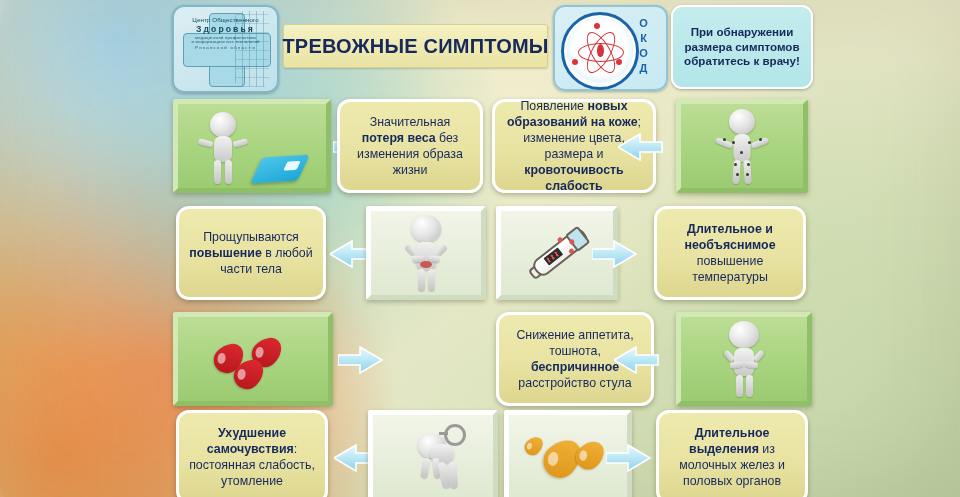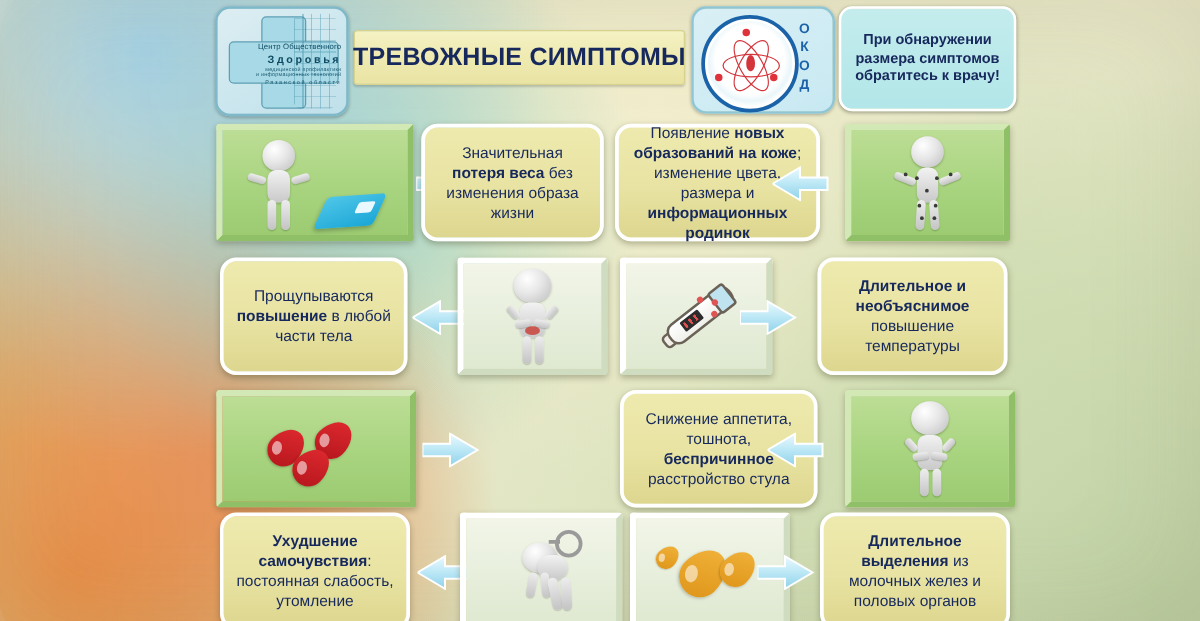--- a/index.html
+++ b/index.html
@@ -60,21 +60,21 @@
   .logo-left .cross:before{left:26px;top:0;width:34px;height:72px;border-radius:4px;}
   .logo-left .cross:after{left:0;top:20px;width:86px;height:32px;border-radius:4px;}
   .logo-left .circuit{
     position:absolute;right:8px;top:4px;width:34px;height:76px;
     background:
       repeating-linear-gradient(90deg, rgba(60,140,165,.5) 0 1px, transparent 1px 7px),
       repeating-linear-gradient(0deg, rgba(60,140,165,.35) 0 1px, transparent 1px 9px);
     border-radius:6px;opacity:.75;
   }
   .logo-left .txt{
-    position:absolute;left:4px;top:28px;width:95px;text-align:right;
+    position:absolute;left:4px;top:10px;width:95px;text-align:center;
     color:#0f4c63;line-height:1.05;
   }
   .logo-left .t1{font-size:6.2px;letter-spacing:.1px;}
   .logo-left .t2{font-size:8.6px;font-weight:bold;letter-spacing:2.1px;margin-top:1px;}
   .logo-left .t3{font-size:4.3px;letter-spacing:.2px;margin-top:2px;opacity:.9;}
   .logo-left .t4{font-size:4.3px;letter-spacing:.2px;opacity:.9;}
   .logo-left .t5{font-size:4.4px;letter-spacing:1.3px;margin-top:1px;opacity:.9;}
 
   .title-banner{
     position:absolute;left:283px;top:24px;width:263px;height:42px;
@@ -283,21 +283,21 @@
               <stop offset="100%" stop-color="#8fd2ea"></stop>
             </linearGradient>
           </defs>
           <polygon points="0,9 22,9 22,1 44,14 22,27 22,19 0,19" fill="url(#agr)" stroke="#ffffff" stroke-width="1.6"></polygon>
         </svg>
       </div>
       <div class="tbox" style="left: 337px; width: 146px;">
         <div class="t">Значительная <b>потеря веса </b>без изменения образа жизни</div>
       </div>
       <div class="tbox" style="left: 492px; width: 164px;">
-        <div class="t">Появление <b>новых образований на коже</b>; изменение цвета, размера и <b>информационных родинок</b></div>
+        <div class="t">Появление <b>новых образований на коже</b>; изменение цвета, размера и <b>кровоточивость слабость</b></div>
       </div>
       <div class="arrow" style="left: 618px;">
         <svg width="46" height="28" viewBox="0 0 46 28">
           <defs>
             <linearGradient id="agl" x1="0" y1="0" x2="0" y2="1">
               <stop offset="0%" stop-color="#eaf9ff"></stop>
               <stop offset="48%" stop-color="#bde8f6"></stop>
               <stop offset="100%" stop-color="#8fd2ea"></stop>
             </linearGradient>
           </defs>

